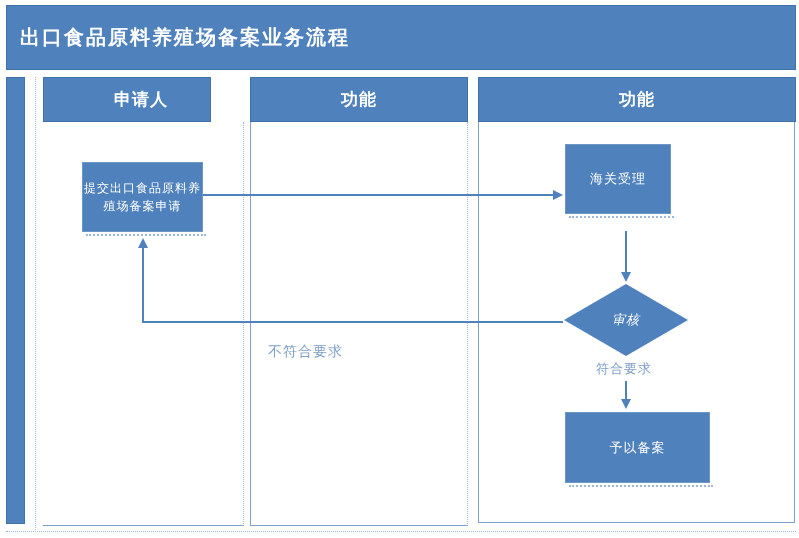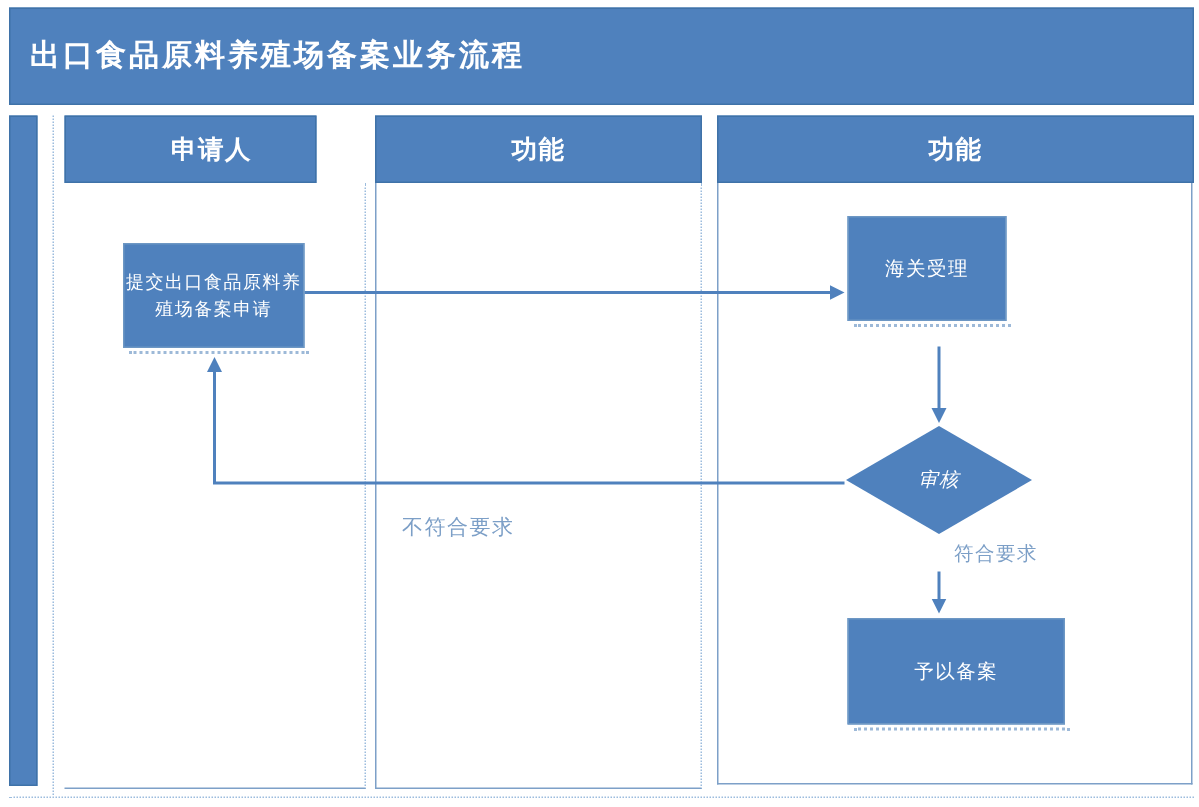--- a/index.html
+++ b/index.html
@@ -74,21 +74,21 @@
     position:absolute;left:0;top:0;width:100%;height:100%;
     display:flex;align-items:center;justify-content:center;
     color:#ffffff;font-size:13px;letter-spacing:1px;
   }
   
   .edge-label{
     position:absolute;z-index:4;background:#ffffff;color:#7c9fc7;
     font-size:14px;letter-spacing:1px;line-height:16px;padding:0 2px;white-space:nowrap;
   }
   .edge-label.fail{left:266px;top:313px;margin-top:30px;}
-  .edge-label.pass{left:594px;top:361px;font-size:13px;margin-left:40px;}
+  .edge-label.pass{left:594px;top:361px;font-size:13px;}
 </style>
 </head>
 <body>
 
 <div class="canvas">
 
   <div class="title-bar">
     <span>出口食品原料养殖场备案业务流程</span>
   </div>
 

